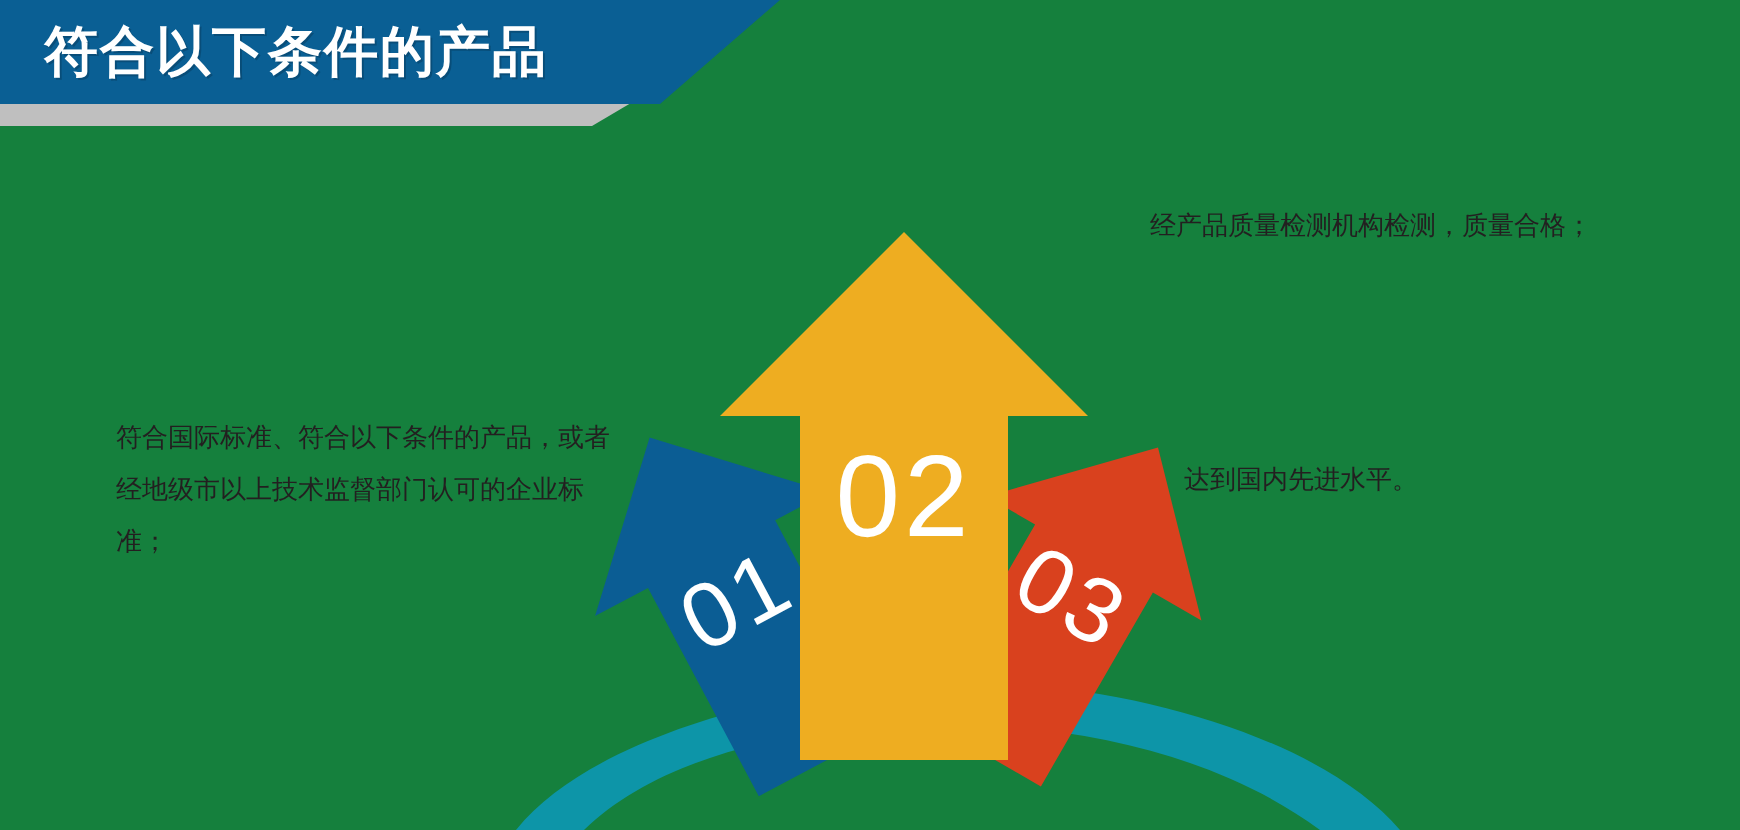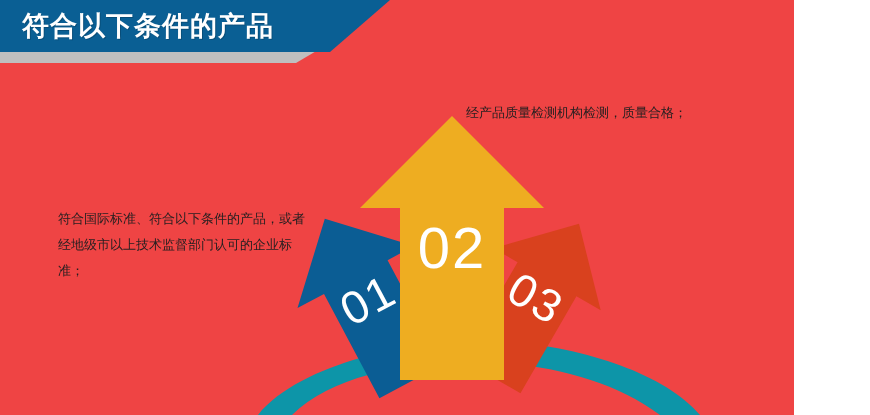--- a/index.html
+++ b/index.html
@@ -10,23 +10,23 @@
     width: 870px;
     height: 415px;
     background: #ffffff;
     font-family: "Liberation Sans", "DejaVu Sans", sans-serif;
     overflow: hidden;
     position: relative;
   }
 
   #infographic {
     position: relative;
-    width: 794px;
+    width: 870px;
     height: 415px;
-    background: #ef4444;
+    background: #15803d;
   }
 
   
   .header-banner {
     position: absolute;
     left: 0;
     top: 0;
     width: 390px;
     height: 52px;
     z-index: 5;
@@ -74,21 +74,21 @@
   .caption-left {
     left: 58px;
     top: 206px;
     width: 248px;
     text-align: left;
   }
   .caption-top {
     left: 466px;
     top: 100px;
     width: 330px;
-    text-align: left;
+    text-align: right;
   }
   .caption-right {
     left: 592px;
     top: 227px;
     width: 240px;
     text-align: left;
   }
 
   .arrow-number {
     fill: #ffffff;
@@ -141,14 +141,15 @@
     <g transform="translate(452,248)">
       <polygon points="0,-132 92,-40 52,-40 52,132 -52,132 -52,-40 -92,-40" fill="#eead21"></polygon>
       <text class="arrow-number" x="0" y="20" text-anchor="middle">02</text>
     </g>
   </svg>
 
   <div class="caption caption-left">符合国际标准、符合以下条件的产品，或者经地级市以上技术监督部门认可的企业标准；</div>
 
   <div class="caption caption-top">经产品质量检测机构检测，质量合格；</div>
 
+  <div class="caption caption-right">达到国内先进水平。</div>
 
 </div>
 
 </body></html>

